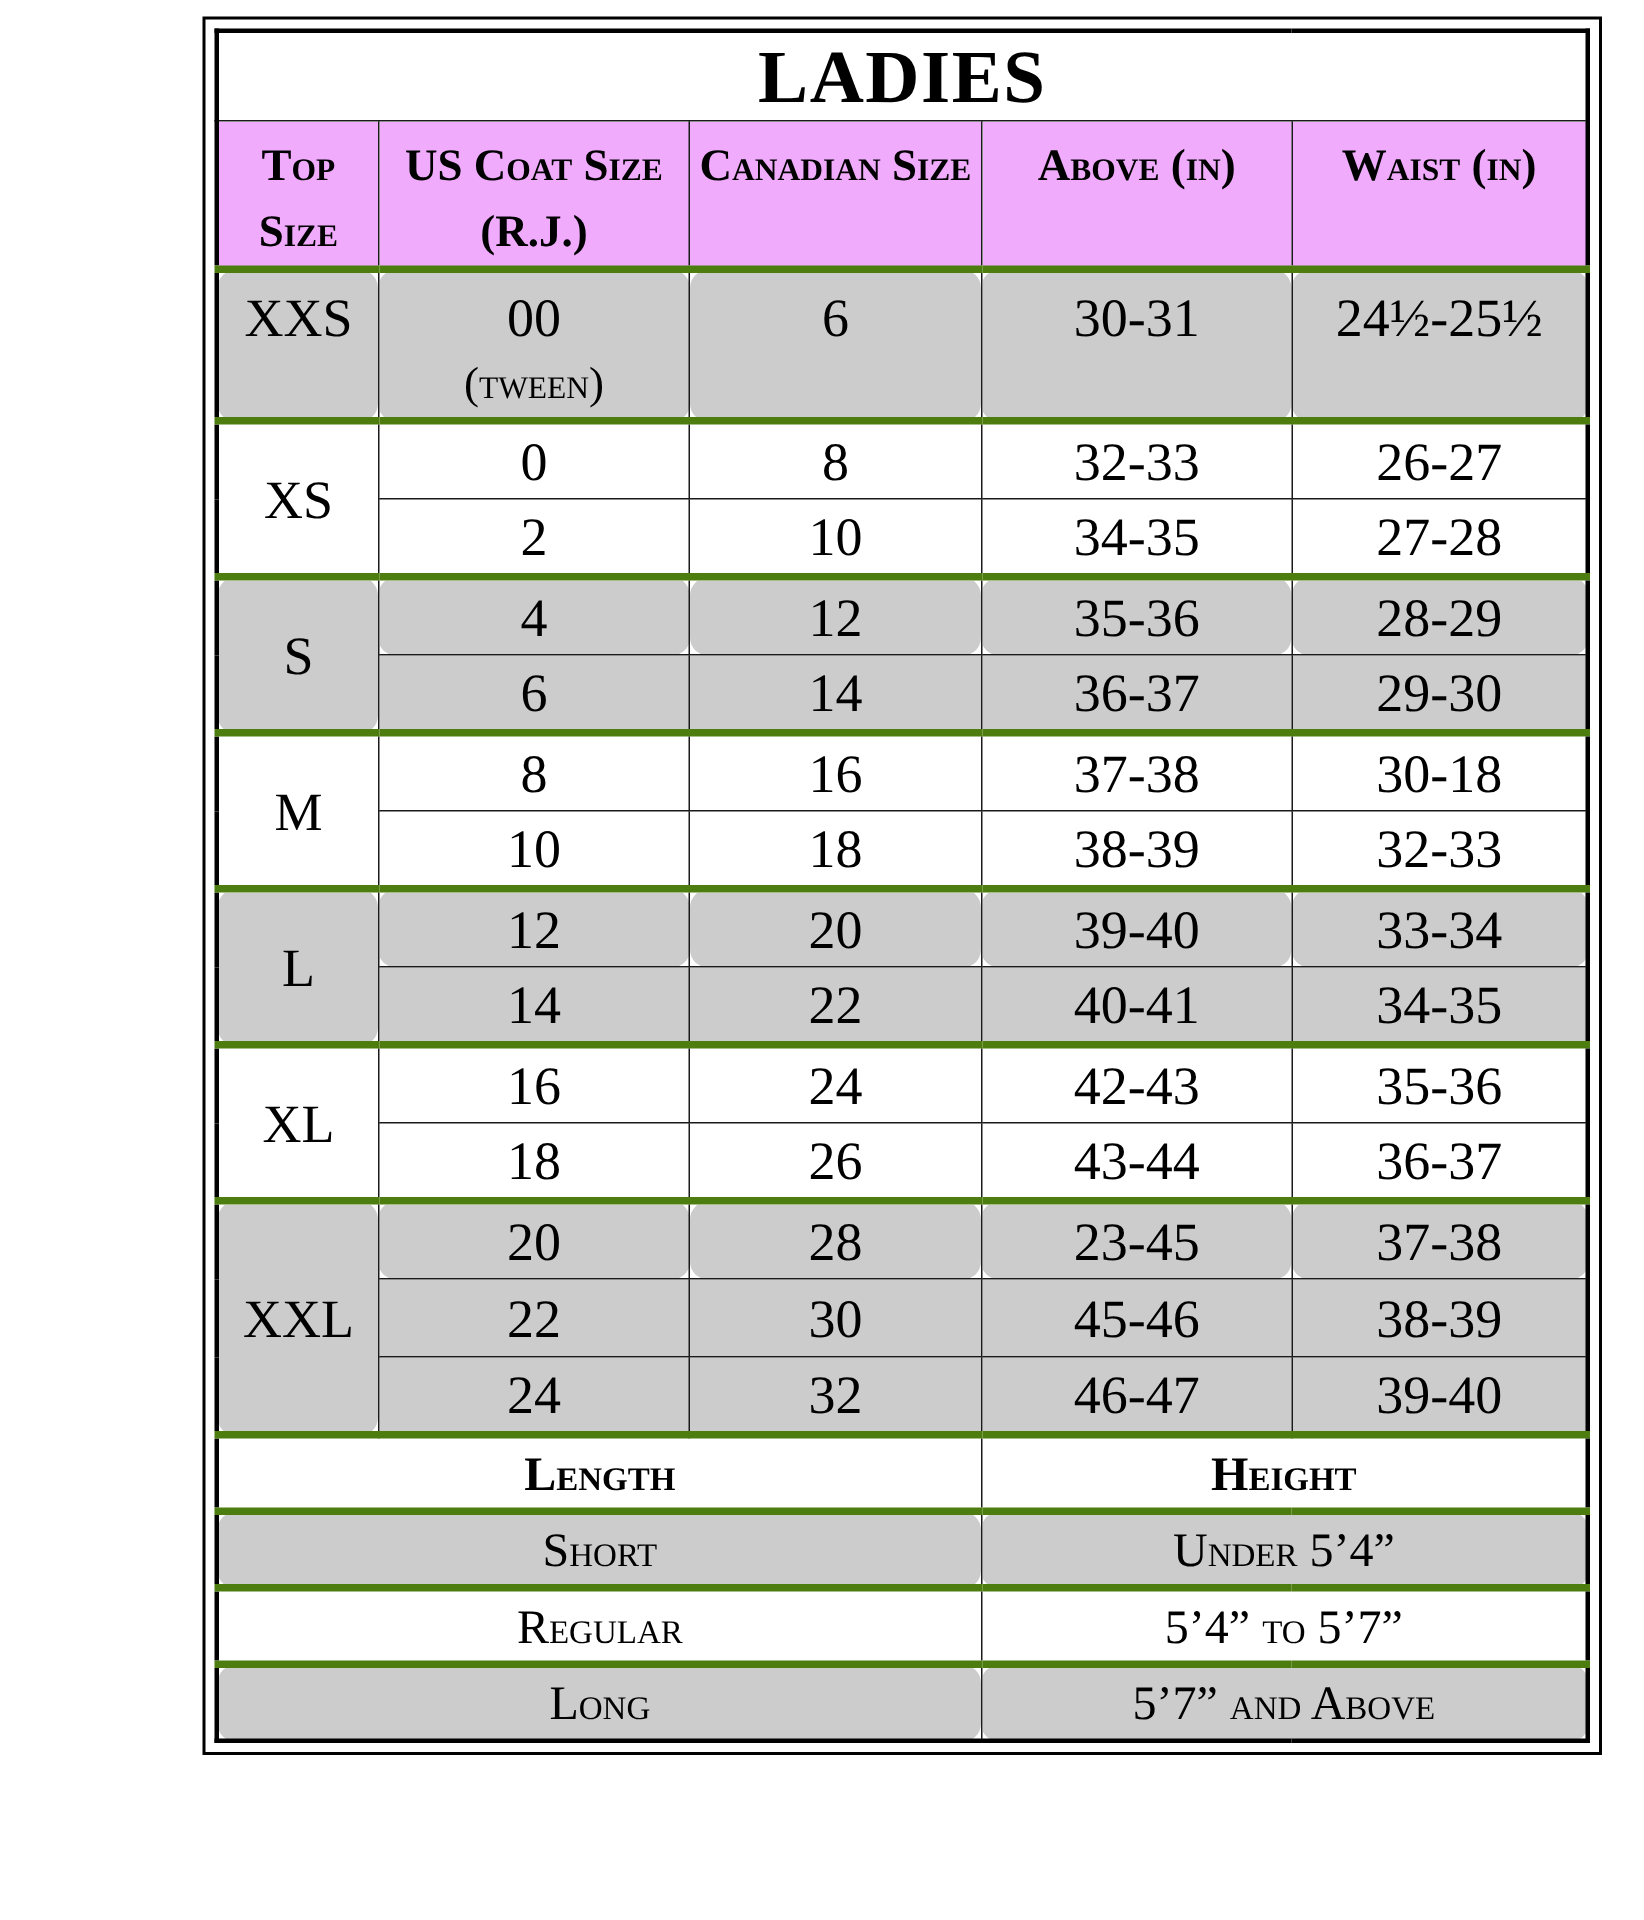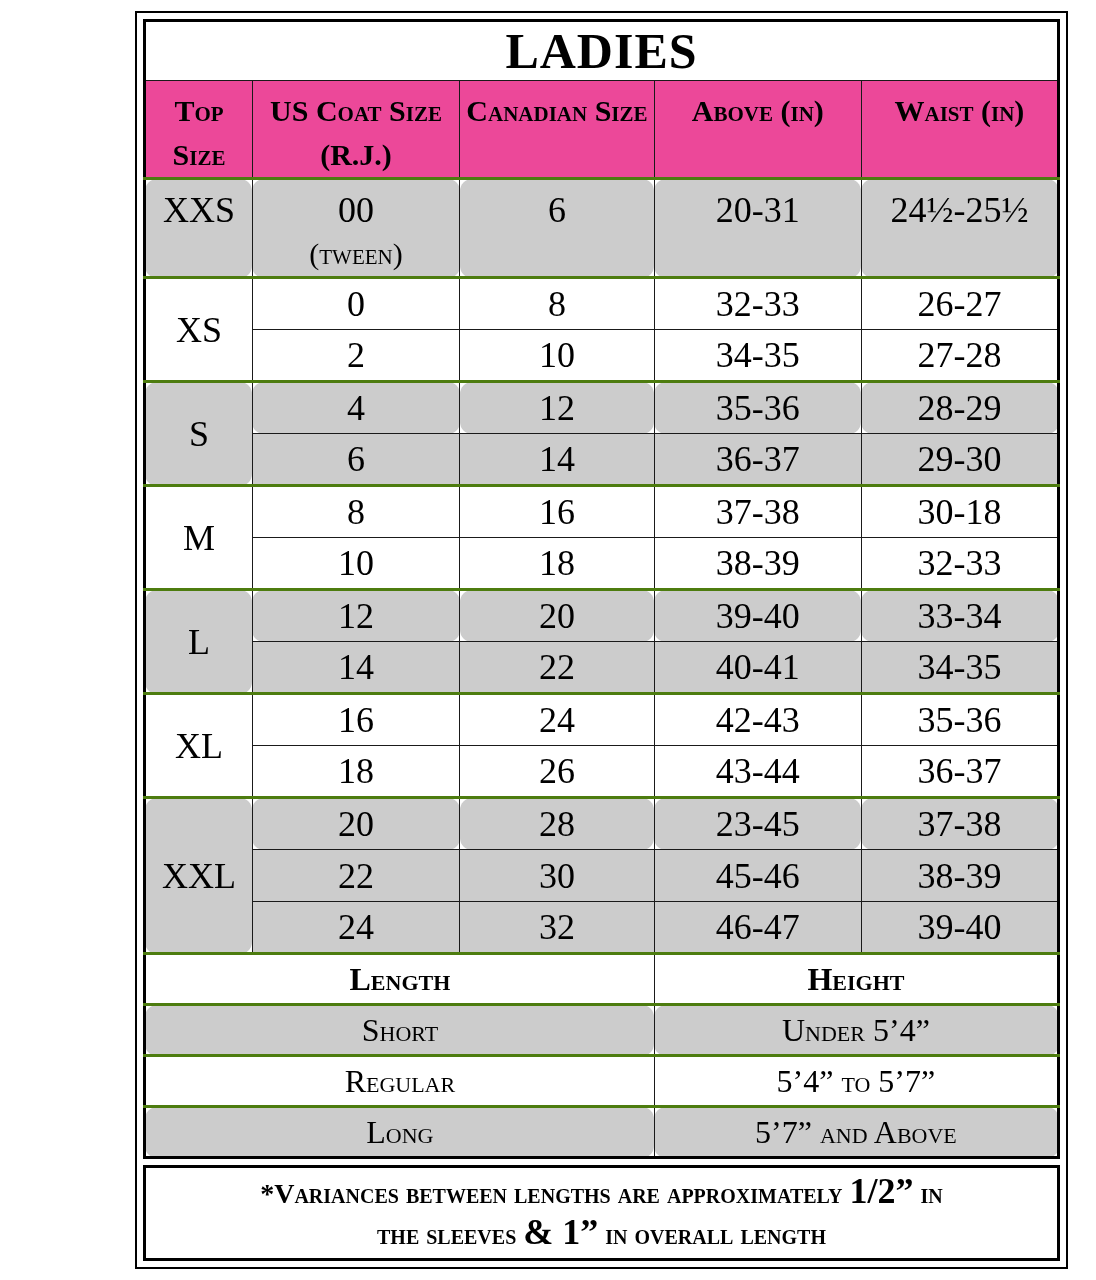--- a/index.html
+++ b/index.html
@@ -14,21 +14,21 @@
     display: flex; flex-direction: column;
   }
   table.main-table {
     border-collapse: collapse; table-layout: fixed; width: 100%;
     border: 3.5px solid #000;
   }
   .main-table td, .main-table th {
     border: 1.5px solid #1a1a1a; text-align: center; padding: 0;
     overflow: hidden;
   }
-  tr.group-top > td, tr.group-top > th { border-top: 3px solid #4d7c0f; border-radius: 12px; }
+  tr.group-top > td, tr.group-top > th { border-top: 5px solid #4d7c0f; border-radius: 12px; }
   tr.shaded > td { background: #cccccc; }
 
   col.c1 { width: 97px; }
   col.c2 { width: 186px; }
   col.c3 { width: 175px; }
   col.c4 { width: 186px; }
   col.c5 { width: 177px; }
 
   tr.h-title { height: 54px; }
   tr.h-head  { height: 94px; }
@@ -36,21 +36,21 @@
   tr.h-std   { height: 52px; }
   tr.h-lh    { height: 51px; margin-top: 22px; }
 
   td.title {
     font-size: 50px; font-weight: bold; letter-spacing: 1px;
     vertical-align: middle;
   }
   th.colhead {
     font-variant: small-caps; font-weight: bold; font-size: 30px;
     vertical-align: top; padding-top: 8px; line-height: 44px;
-    background: #ec4899;
+    background: #f0abfc;
   }
   td.size-label { font-size: 36px; vertical-align: middle; }
   td.num { font-size: 36px; vertical-align: middle; }
 
   tr.h-xxs td { vertical-align: top; padding-top: 8px; line-height: 44px; }
   .tween-note { font-variant: small-caps; font-size: 30px; line-height: 44px; }
 
   td.lh-head {
     font-variant: small-caps; font-weight: bold; font-size: 32px;
     vertical-align: middle;
@@ -95,21 +95,21 @@
           <th class="colhead">Waist (in)</th>
         </tr>
 
         <tr class="h-xxs shaded group-top">
           <td class="size-label">XXS</td>
           <td class="num">
             <div>00</div>
             <div class="tween-note">(tween)</div>
           </td>
           <td class="num">6</td>
-          <td class="num">20-31</td>
+          <td class="num">30-31</td>
           <td class="num">24½-25½</td>
         </tr>
 
         <tr class="h-std group-top">
           <td rowspan="2" class="size-label">XS</td>
           <td class="num">0</td>
           <td class="num">8</td>
           <td class="num">32-33</td>
           <td class="num">26-27</td>
         </tr>
@@ -208,23 +208,15 @@
           <td colspan="3" class="lh-val">Regular</td>
           <td colspan="2" class="lh-val">5’4” to 5’7”</td>
         </tr>
         <tr class="h-lh shaded group-top">
           <td colspan="3" class="lh-val">Long</td>
           <td colspan="2" class="lh-val">5’7” and Above</td>
         </tr>
       </tbody>
     </table>
 
-    <div class="footnote-box">
-      <div class="fn-line">
-        <span>*Variances between lengths are approximately </span><span class="fn-big">1/2”</span><span> in</span>
-      </div>
-      <div class="fn-line">
-        <span>the sleeves </span><span class="fn-big">&amp; 1”</span><span> in overall length</span>
-      </div>
-    </div>
 
   </div>
 </div>
 
 </body></html>

